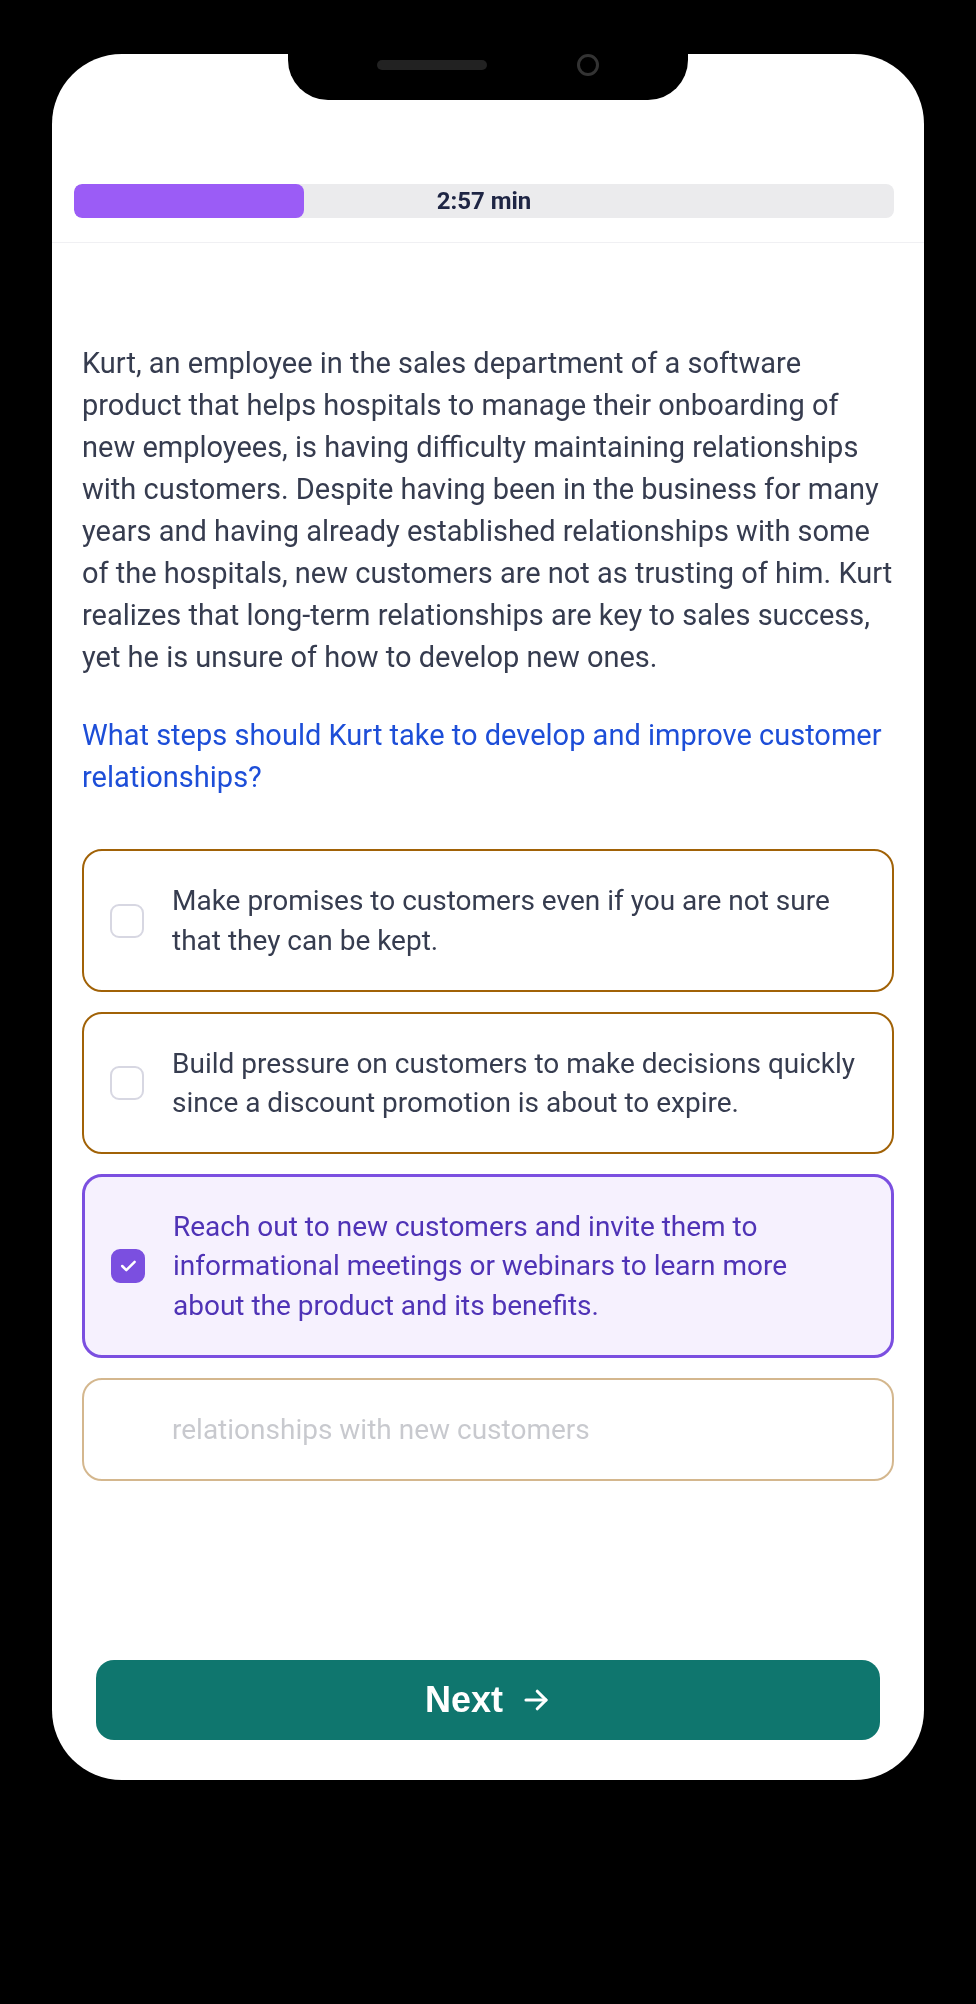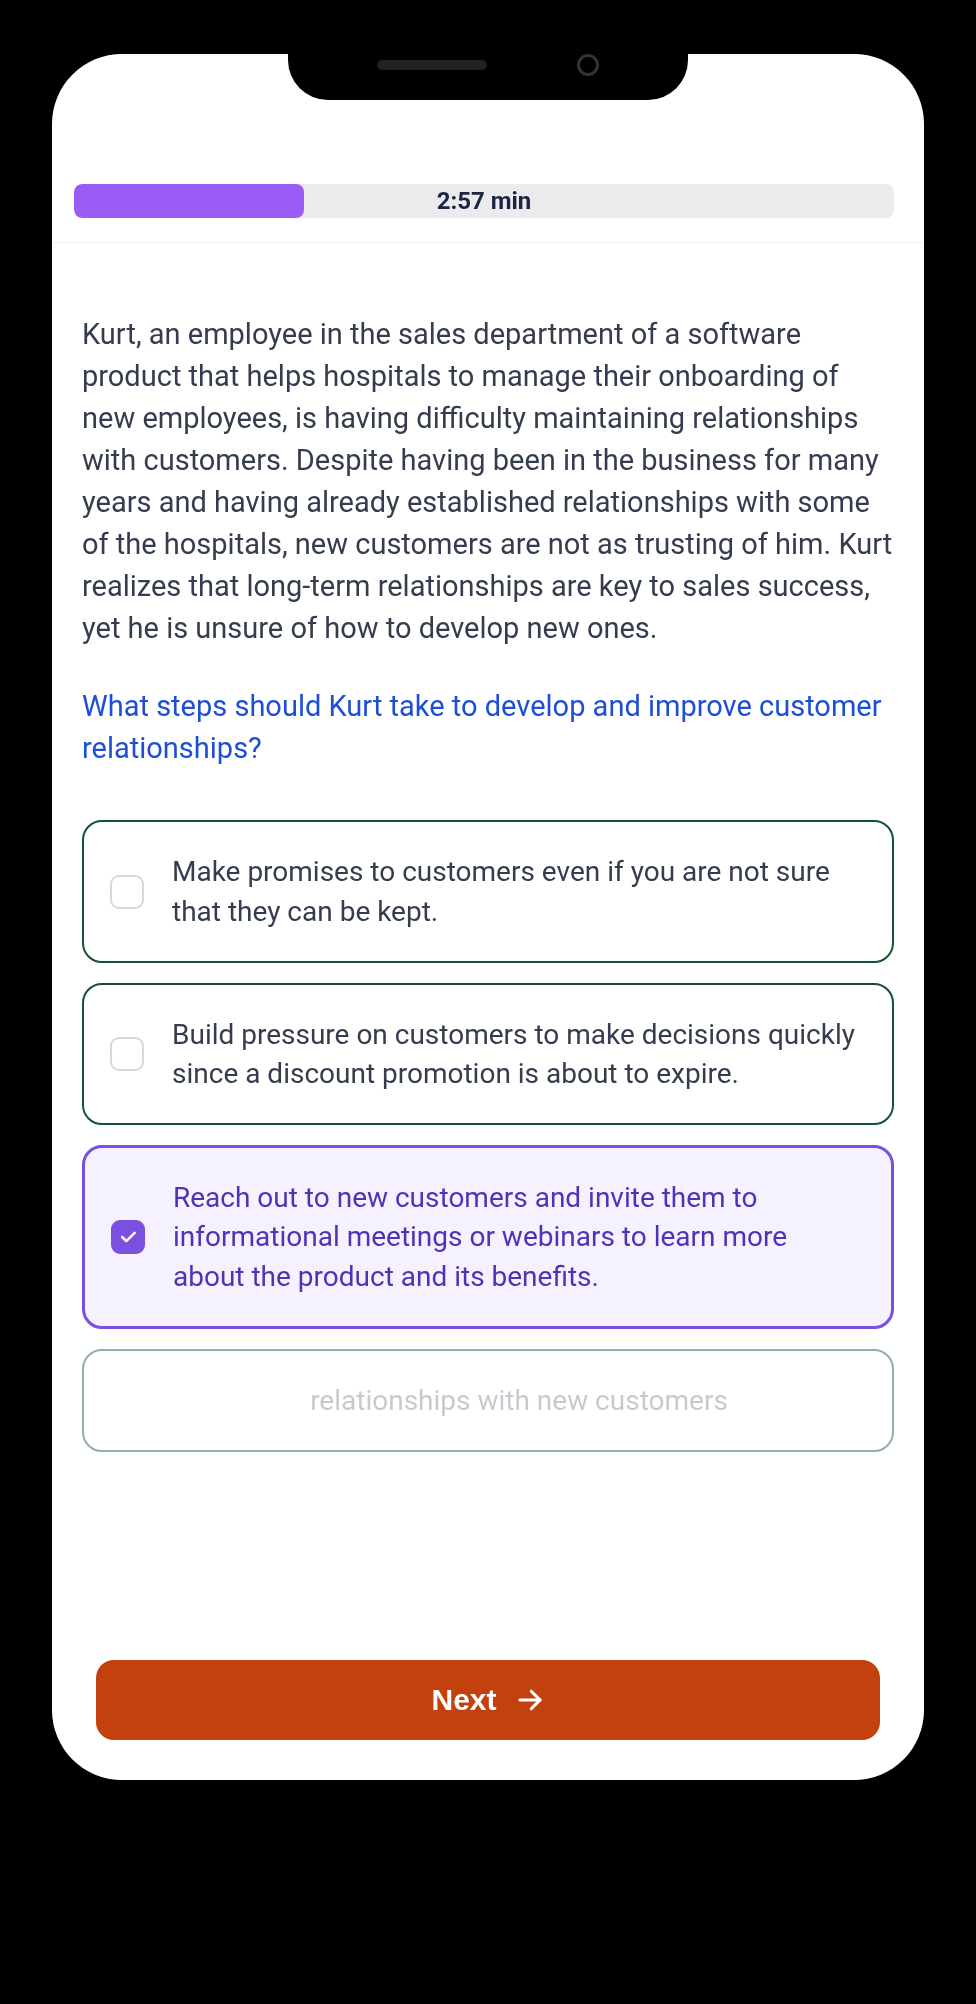--- a/index.html
+++ b/index.html
@@ -96,20 +96,21 @@
   .question-area {
     padding: 70px 30px 0 30px;
     flex: 1;
     overflow: hidden;
   }
   .scenario {
     font-size: 29px;
     line-height: 1.45;
     color: #363c4f;
     margin-bottom: 36px;
+    margin-top: 29px;
   }
   .question {
     font-size: 29px;
     line-height: 1.45;
     color: #1d4ed8;
     margin-bottom: 51px;
   }
   .instruction {
     font-size: 25px;
     font-weight: 600;
@@ -120,21 +121,21 @@
   .options {
     display: flex;
     flex-direction: column;
     gap: 20px;
   }
   .option {
     display: flex;
     align-items: center;
     gap: 28px;
     padding: 30px 26px;
-    border: 2px solid #14532d;
+    border: 2px solid #a16207;
     border-radius: 20px;
     background: #fff;
     cursor: pointer;
   }
   .option.selected {
     border: 3px solid #7b4fe0;
     background: #f6f1fe;
   }
   .check {
     flex: 0 0 auto;
@@ -162,25 +163,25 @@
   .next-wrap {
     position: absolute;
     left: 0; right: 0;
     bottom: 40px;
     padding: 0 44px;
     z-index: 5;
   }
   .next-btn {
     width: 100%;
     height: 80px;
-    background: #c2410c;
+    background: #0f766e;
     border: none;
     border-radius: 18px;
     color: #fff;
-    font-size: 30px;
+    font-size: 36px;
     font-weight: 600;
     display: flex;
     align-items: center;
     justify-content: center;
     gap: 18px;
     cursor: pointer;
   }
   .next-btn svg { stroke: #fff; }
   .cutoff {
     font-size: 28px;
@@ -228,21 +229,21 @@
 
           <div class="option selected">
             <div class="check">
               <svg width="20" height="20" viewBox="0 0 24 24" fill="none">
                   <path d="M5 12l5 5L20 7" stroke="#fff" stroke-width="3" stroke-linecap="round" stroke-linejoin="round"></path>
                 </svg>
             </div>
             <div class="option-text">Reach out to new customers and invite them to informational meetings or webinars to learn more about the product and its benefits.</div>
           </div>
 
-          <div class="option" style="opacity:.45; border-top-left-radius:20px;border-top-right-radius:20px;justify-content:center;">
+          <div class="option" style="opacity:.45; border-top-left-radius:20px;border-top-right-radius:20px;">
             <div class="check" style="visibility:hidden;">
               
             </div>
             <div class="option-text cutoff">relationships with new customers</div>
           </div>
         </div>
       </div>
 
       <div class="next-wrap">
         <button class="next-btn">

